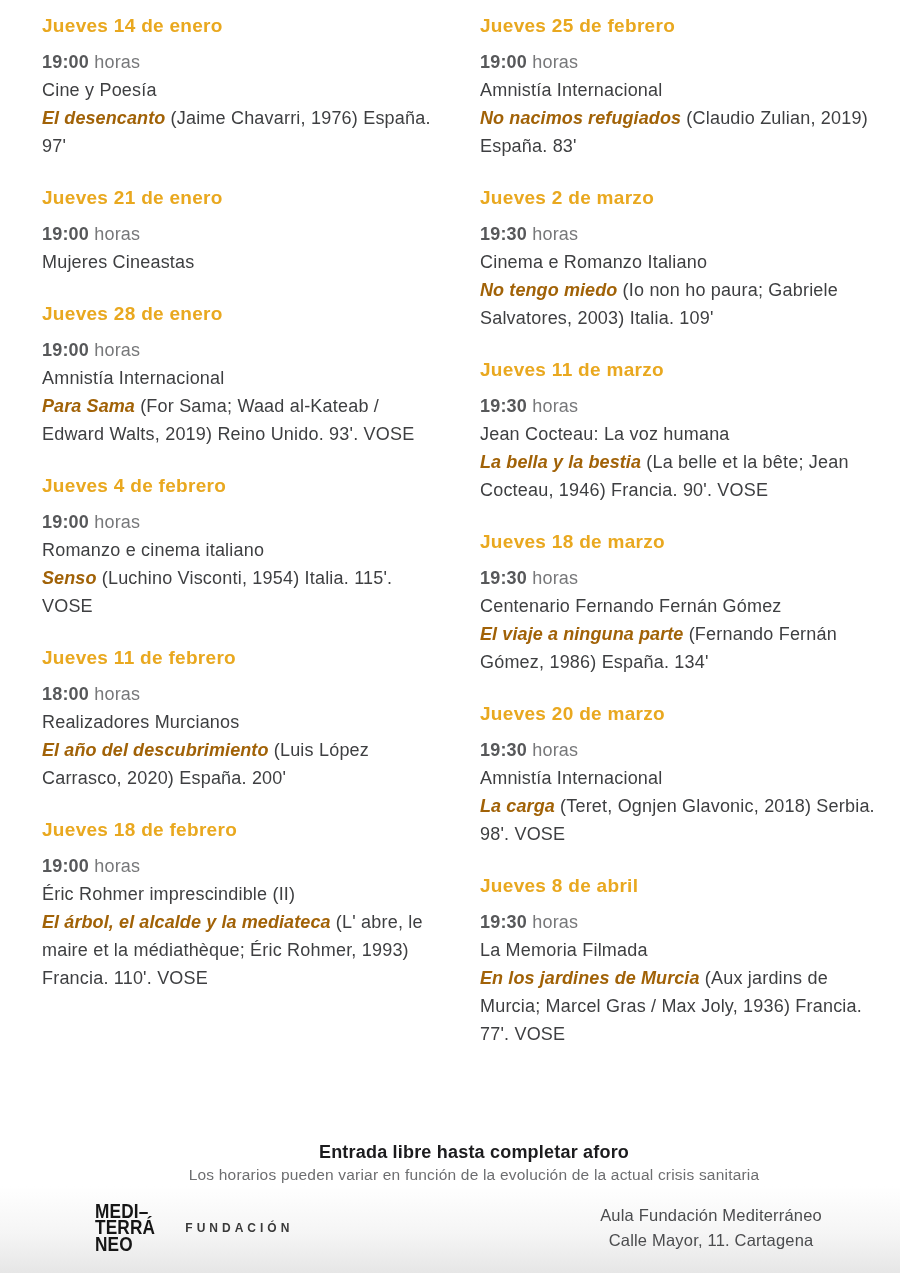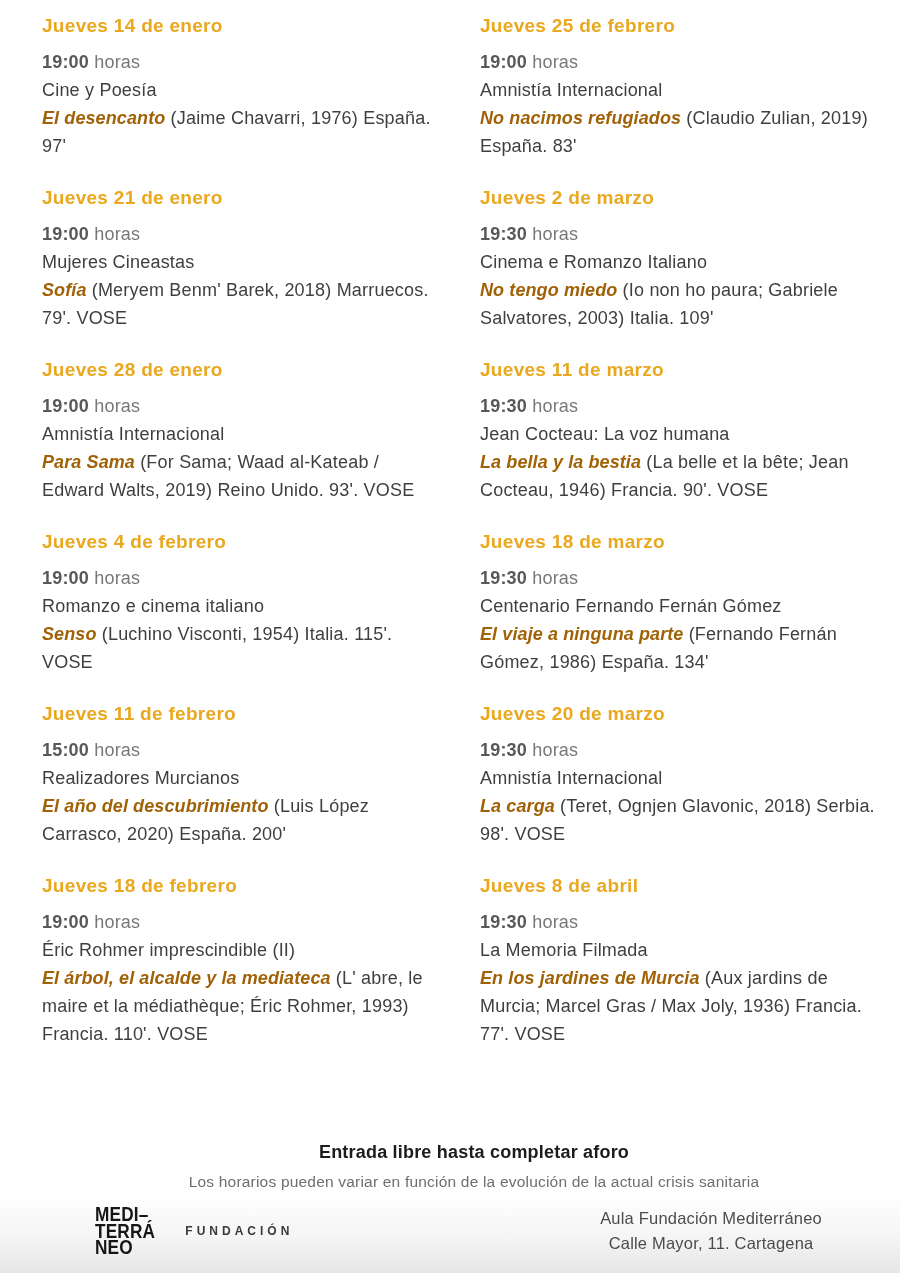--- a/index.html
+++ b/index.html
@@ -48,21 +48,20 @@
     padding-left: 48px;
   }
   .notice-title {
     font-size: 18px;
     font-weight: 700;
     line-height: 24px;
     color: #1C1C1E;
     letter-spacing: 0.2px;
   }
   .notice-subtitle {
-    margin-top: 7px;
     font-size: 15.5px;
     line-height: 22px;
     color: #6D6E70;
     letter-spacing: 0.2px;
   }
   .footer-band {
     margin-top: auto;
     height: 96px;
     background: linear-gradient(180deg, #ffffff 0%, #f5f5f5 55%, #e6e6e6 100%);
     display: flex;
@@ -104,40 +103,39 @@
     <h3 class="date">Jueves 14 de enero</h3>
     <p class="line"><span class="time-value">19:00</span><span class="time-word"> </span><span class="time-word">horas</span></p>
     <p class="line">Cine y Poesía</p>
     <p class="line"><span class="film-title">El desencanto</span><span class="film-details"> (Jaime Chavarri, 1976) España. 97'</span></p>
   </div>
 
   <div class="event">
     <h3 class="date">Jueves 21 de enero</h3>
     <p class="line"><span class="time-value">19:00</span><span class="time-word"> </span><span class="time-word">horas</span></p>
     <p class="line">Mujeres Cineastas</p>
-    <p class="line"><span class="film-title">Sofía</span><span class="film-details"> (Meryem Benm' Barek, 2018) Marruecos. 79'. VOSE</span></p>
   </div>
 
   <div class="event">
     <h3 class="date">Jueves 28 de enero</h3>
     <p class="line"><span class="time-value">19:00</span><span class="time-word"> </span><span class="time-word">horas</span></p>
     <p class="line">Amnistía Internacional</p>
     <p class="line"><span class="film-title">Para Sama</span><span class="film-details"> (For Sama; Waad al-Kateab / Edward Walts, 2019) Reino Unido. 93'. VOSE</span></p>
   </div>
 
   <div class="event">
     <h3 class="date">Jueves 4 de febrero</h3>
     <p class="line"><span class="time-value">19:00</span><span class="time-word"> </span><span class="time-word">horas</span></p>
     <p class="line">Romanzo e cinema italiano</p>
     <p class="line"><span class="film-title">Senso</span><span class="film-details"> (Luchino Visconti, 1954) Italia. 115'. VOSE</span></p>
   </div>
 
   <div class="event">
     <h3 class="date">Jueves 11 de febrero</h3>
-    <p class="line"><span class="time-value">15:00</span><span class="time-word"> </span><span class="time-word">horas</span></p>
+    <p class="line"><span class="time-value">18:00</span><span class="time-word"> </span><span class="time-word">horas</span></p>
     <p class="line">Realizadores Murcianos</p>
     <p class="line"><span class="film-title">El año del descubrimiento</span><span class="film-details"> (Luis López Carrasco, 2020) España. 200'</span></p>
   </div>
 
   <div class="event">
     <h3 class="date">Jueves 18 de febrero</h3>
     <p class="line"><span class="time-value">19:00</span><span class="time-word"> </span><span class="time-word">horas</span></p>
     <p class="line">Éric Rohmer imprescindible (II)</p>
     <p class="line"><span class="film-title">El árbol, el alcalde y la mediateca</span><span class="film-details"> (L' abre, le maire et la médiathèque; Éric Rohmer, 1993) Francia. 110'. VOSE</span></p>
   </div>

